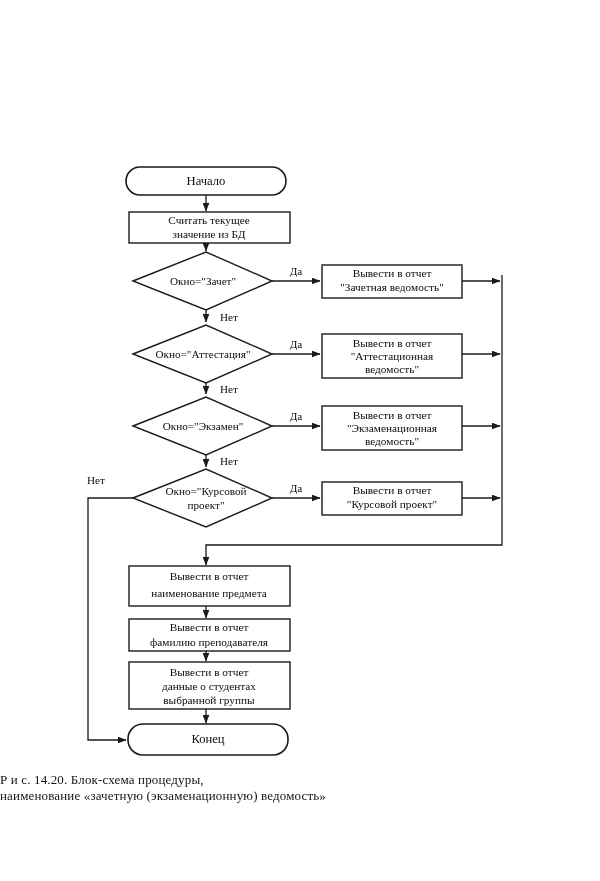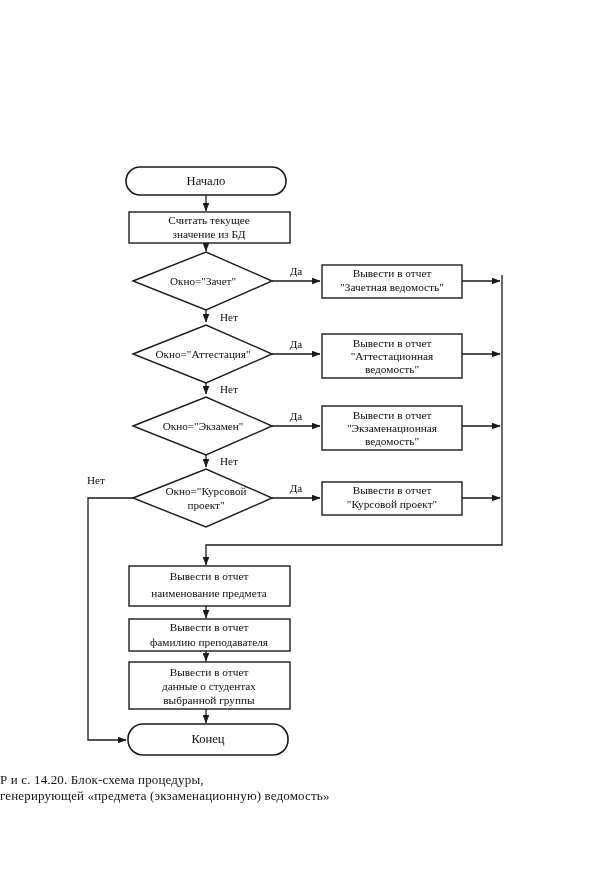--- a/index.html
+++ b/index.html
@@ -213,16 +213,16 @@
       <text class="edge-label" x="296" y="417">Да</text>
       <text class="edge-label" x="229" y="462">Нет</text>
 
       <text class="edge-label" x="296" y="489">Да</text>
       <text class="edge-label" x="96" y="481">Нет</text>
     </g>
   </svg>
 
   <div class="caption">
     <span class="caption-line">Р и с. 14.20. Блок-схема процедуры,</span>
-    <span class="caption-line">генерирующей «предмета (экзаменационную) ведомость»</span>
+    <span class="caption-line">наименование «зачетную (экзаменационную) ведомость»</span>
   </div>
 
 </div>
 
 </body></html>

